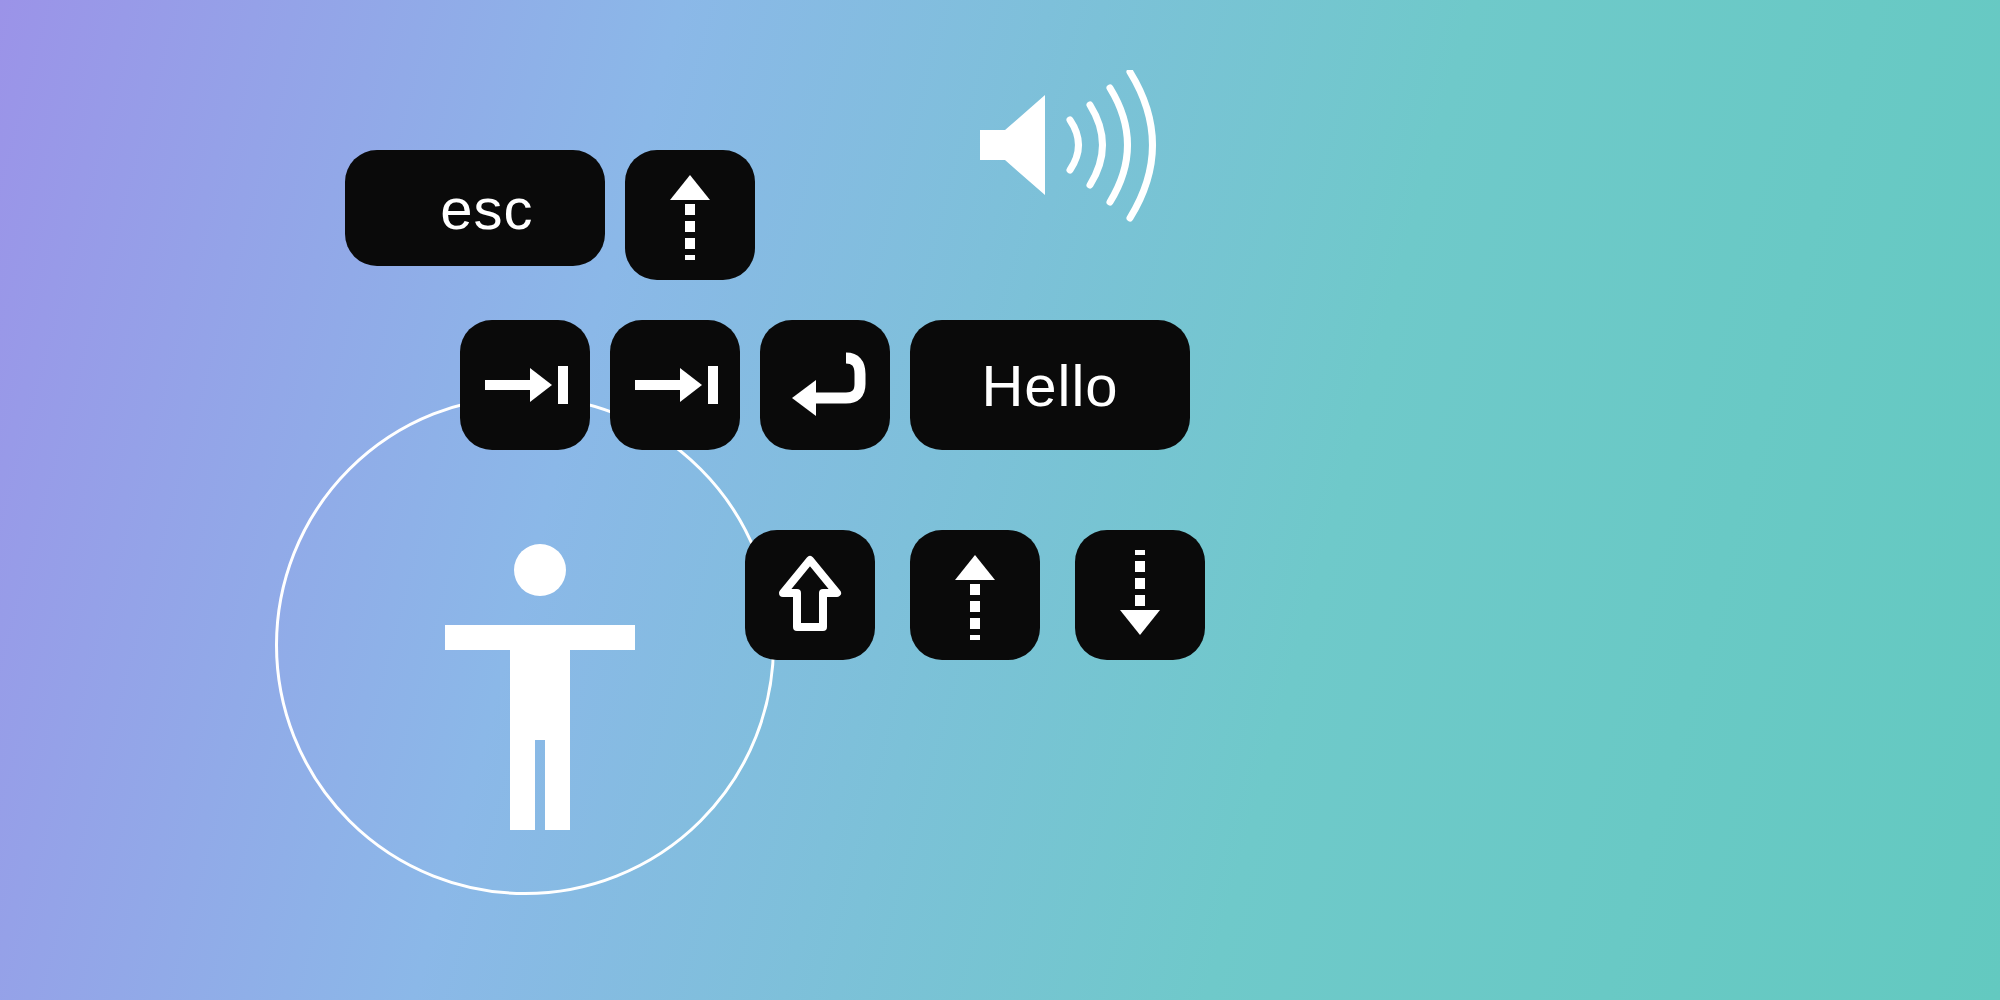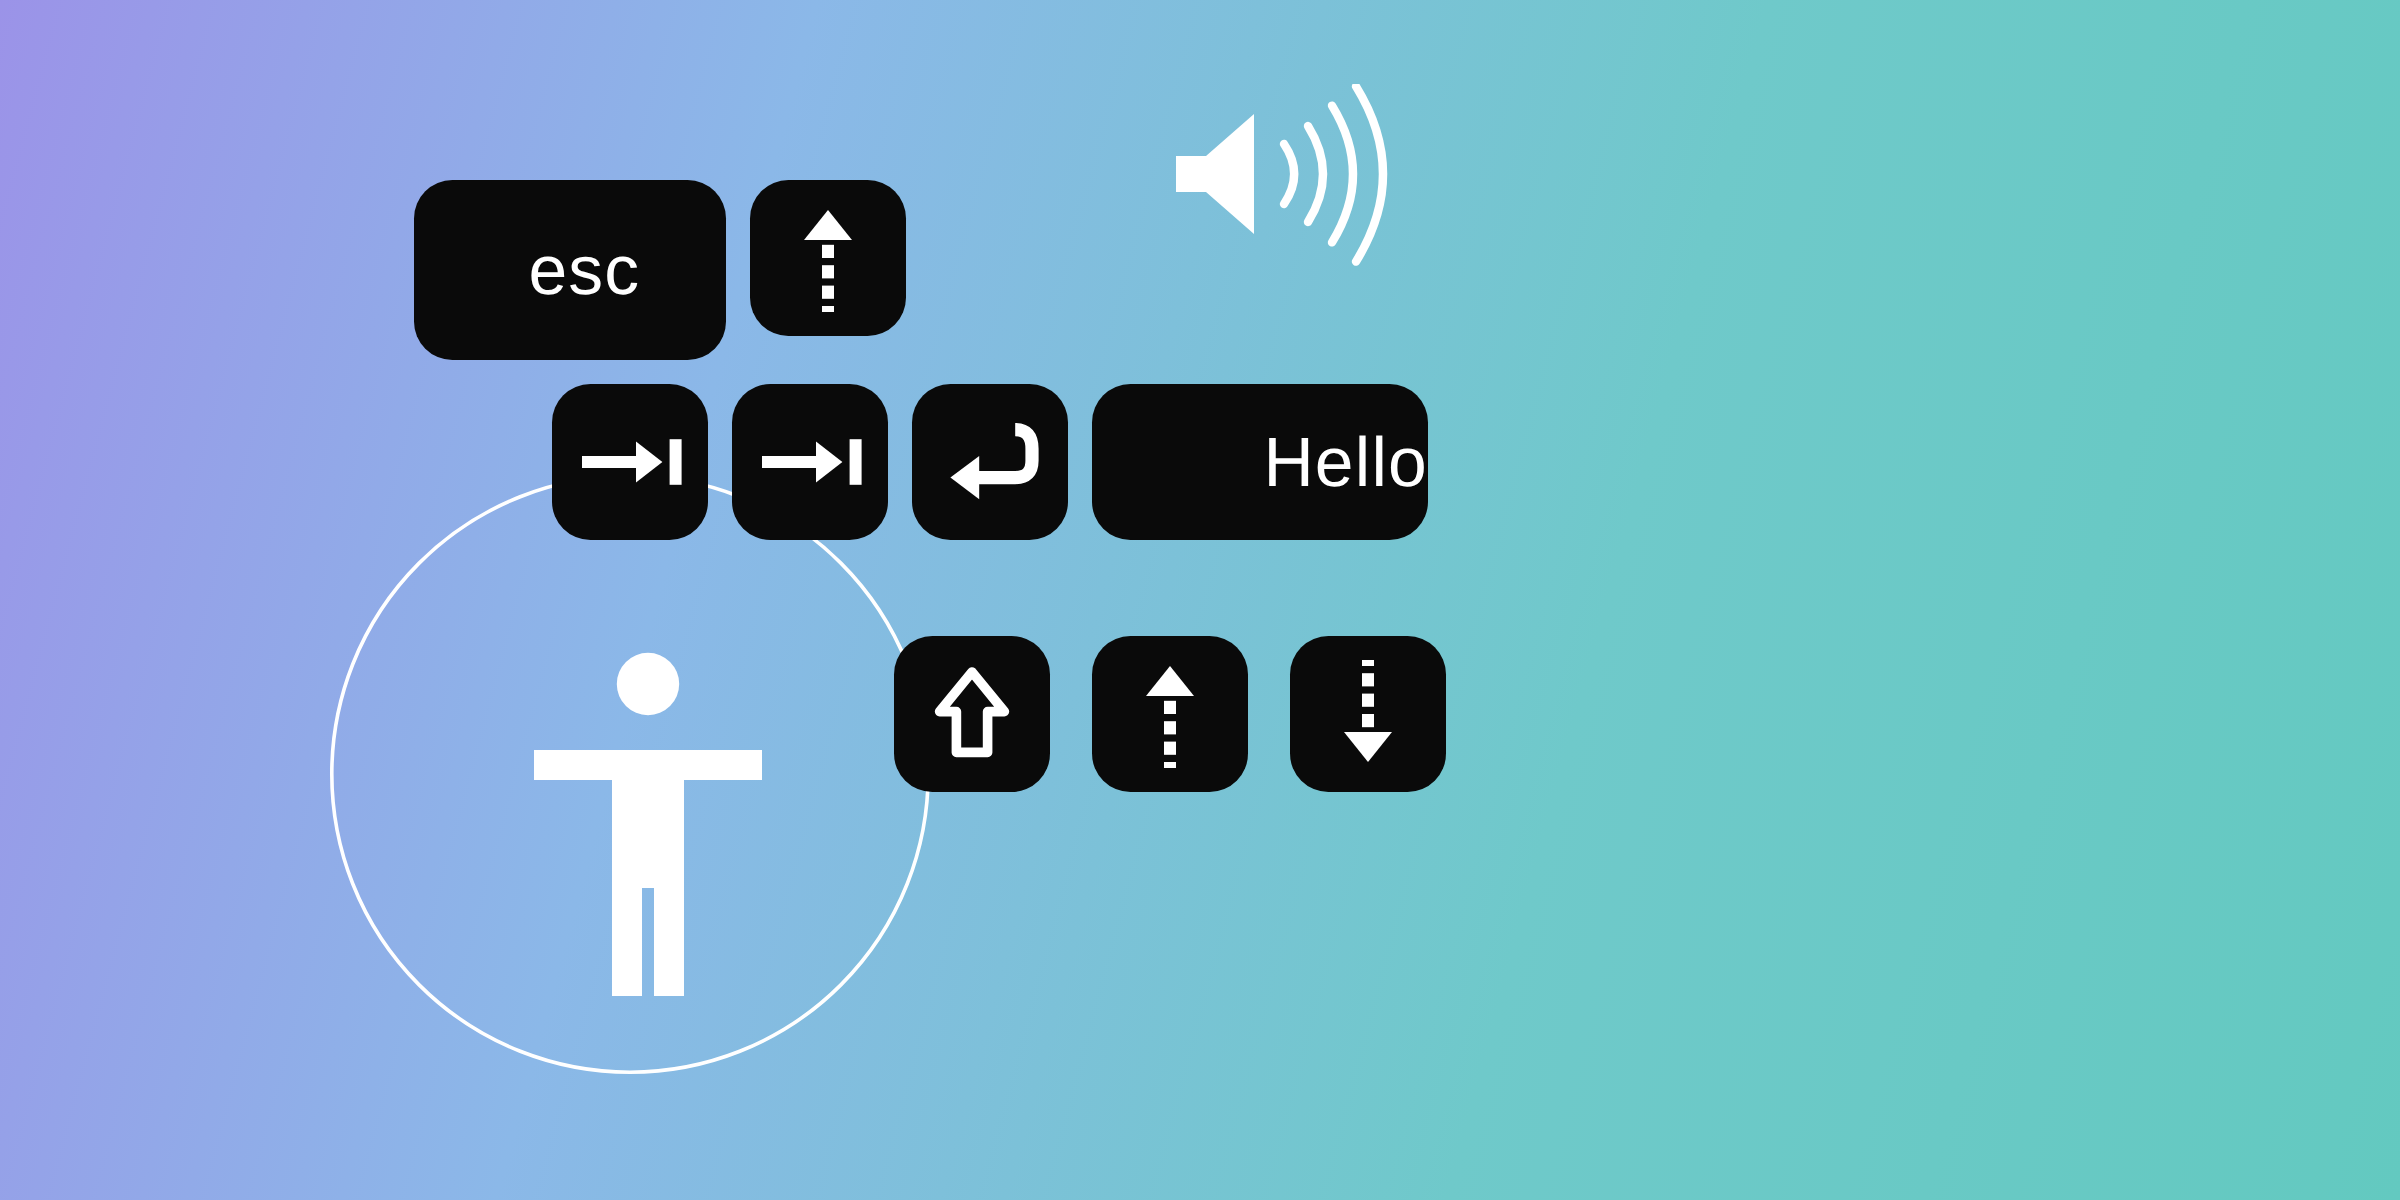--- a/index.html
+++ b/index.html
@@ -66,21 +66,21 @@
 
 <div class="accessibility-circle"></div>
 
 <div class="accessibility-figure">
   <svg width="200" height="300" viewBox="0 0 200 300">
     <circle cx="100" cy="30" r="26" fill="#ffffff"></circle>
     <path d="M 5 85 L 195 85 L 195 110 L 130 110 L 130 290 L 105 290 L 105 200 L 95 200 L 95 290 L 70 290 L 70 110 L 5 110 Z" fill="#ffffff"></path>
   </svg>
 </div>
 
-<div class="key" style="top:150px; left:345px; width:260px; height:150px;padding-left:24px;">
+<div class="key" style="top:150px; left:345px; width:260px; height:116px;padding-left:24px;">
   <span class="key-text">esc</span>
 </div>
 
 <div class="key" style="top:150px; left:625px; width:130px; height:130px;">
   <svg width="60" height="90" viewBox="0 0 60 90">
     <path d="M 30 5 L 10 30 L 22 30 L 22 30 L 38 30 L 38 30 L 50 30 Z" fill="#ffffff"></path>
     <rect x="25" y="34" width="10" height="11" fill="#ffffff"></rect>
     <rect x="25" y="51" width="10" height="11" fill="#ffffff"></rect>
     <rect x="25" y="68" width="10" height="11" fill="#ffffff"></rect>
     <rect x="25" y="85" width="10" height="5" fill="#ffffff"></rect>
@@ -103,21 +103,21 @@
   </svg>
 </div>
 
 <div class="key" style="top:320px; left:760px; width:130px; height:130px;">
   <svg width="82" height="70" viewBox="0 0 82 70">
     <path d="M 62 8 Q 76 8 76 24 L 76 34 Q 76 48 62 48 L 25 48" stroke="#ffffff" stroke-width="11" fill="none" stroke-linecap="butt"></path>
     <path d="M 32 30 L 8 48 L 32 66 Z" fill="#ffffff"></path>
   </svg>
 </div>
 
-<div class="key" style="top:320px; left:910px; width:280px; height:130px;justify-content:flex-end;">
+<div class="key" style="top:320px; left:910px; width:280px; height:130px;">
   <span class="key-text">Hello</span>
 </div>
 
 <div class="key" style="top:530px; left:745px; width:130px; height:130px;">
   <svg width="70" height="80" viewBox="0 0 70 80">
     <path d="M 35 5 L 62 38 L 48 38 L 48 72 L 22 72 L 22 38 L 8 38 Z" stroke="#ffffff" stroke-width="8" fill="none" stroke-linejoin="round"></path>
   </svg>
 </div>
 
 <div class="key" style="top:530px; left:910px; width:130px; height:130px;">

